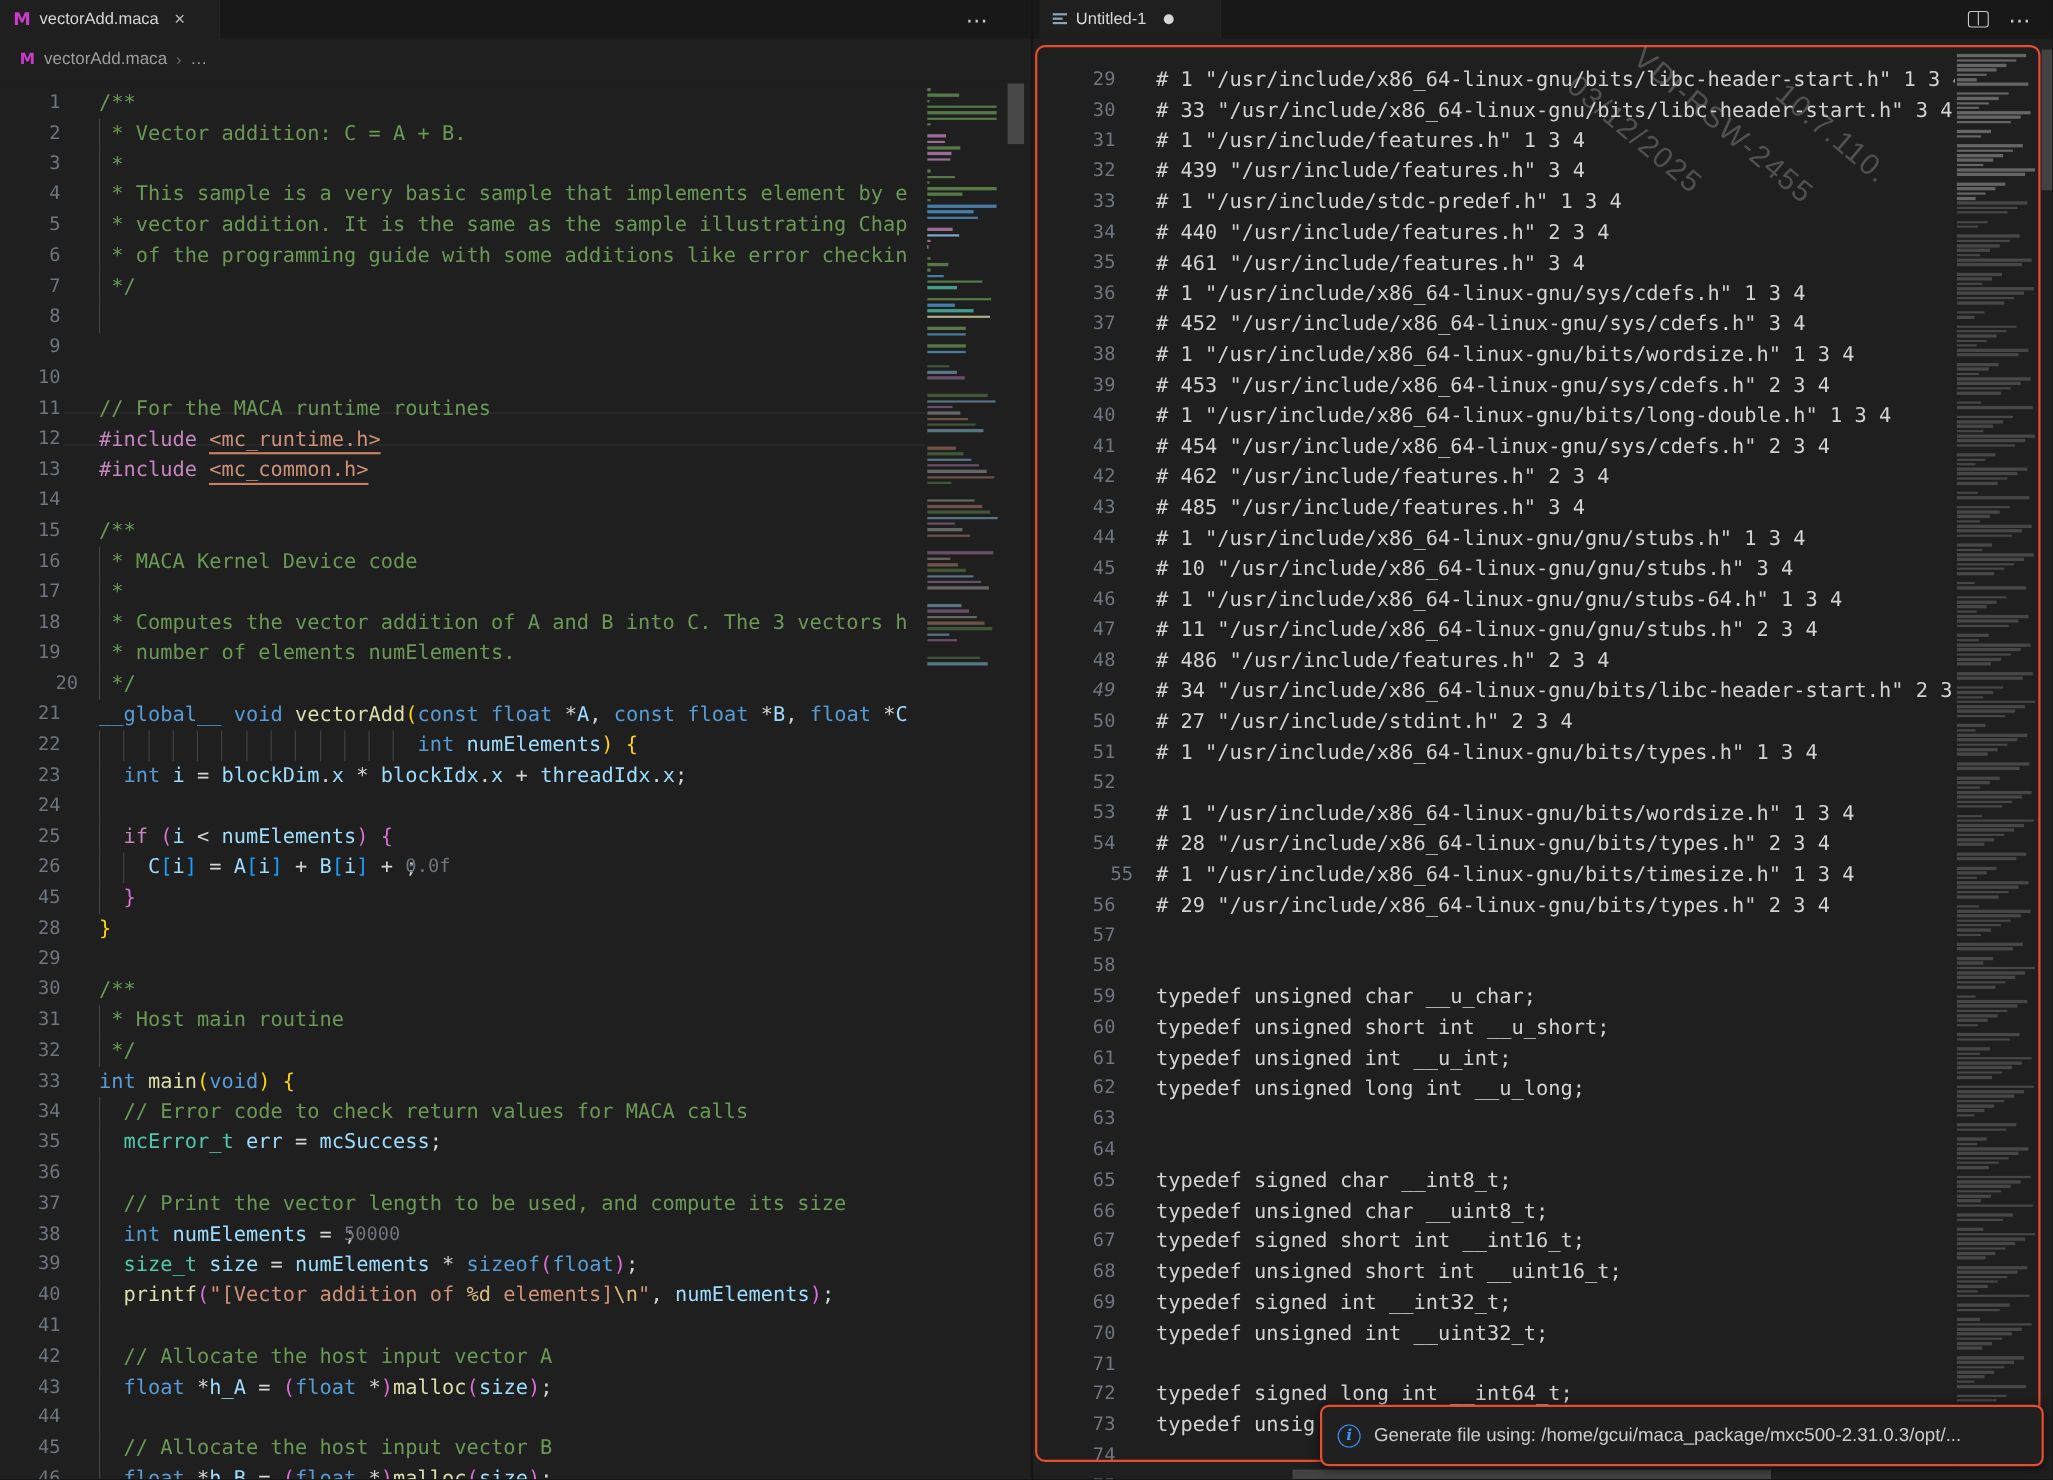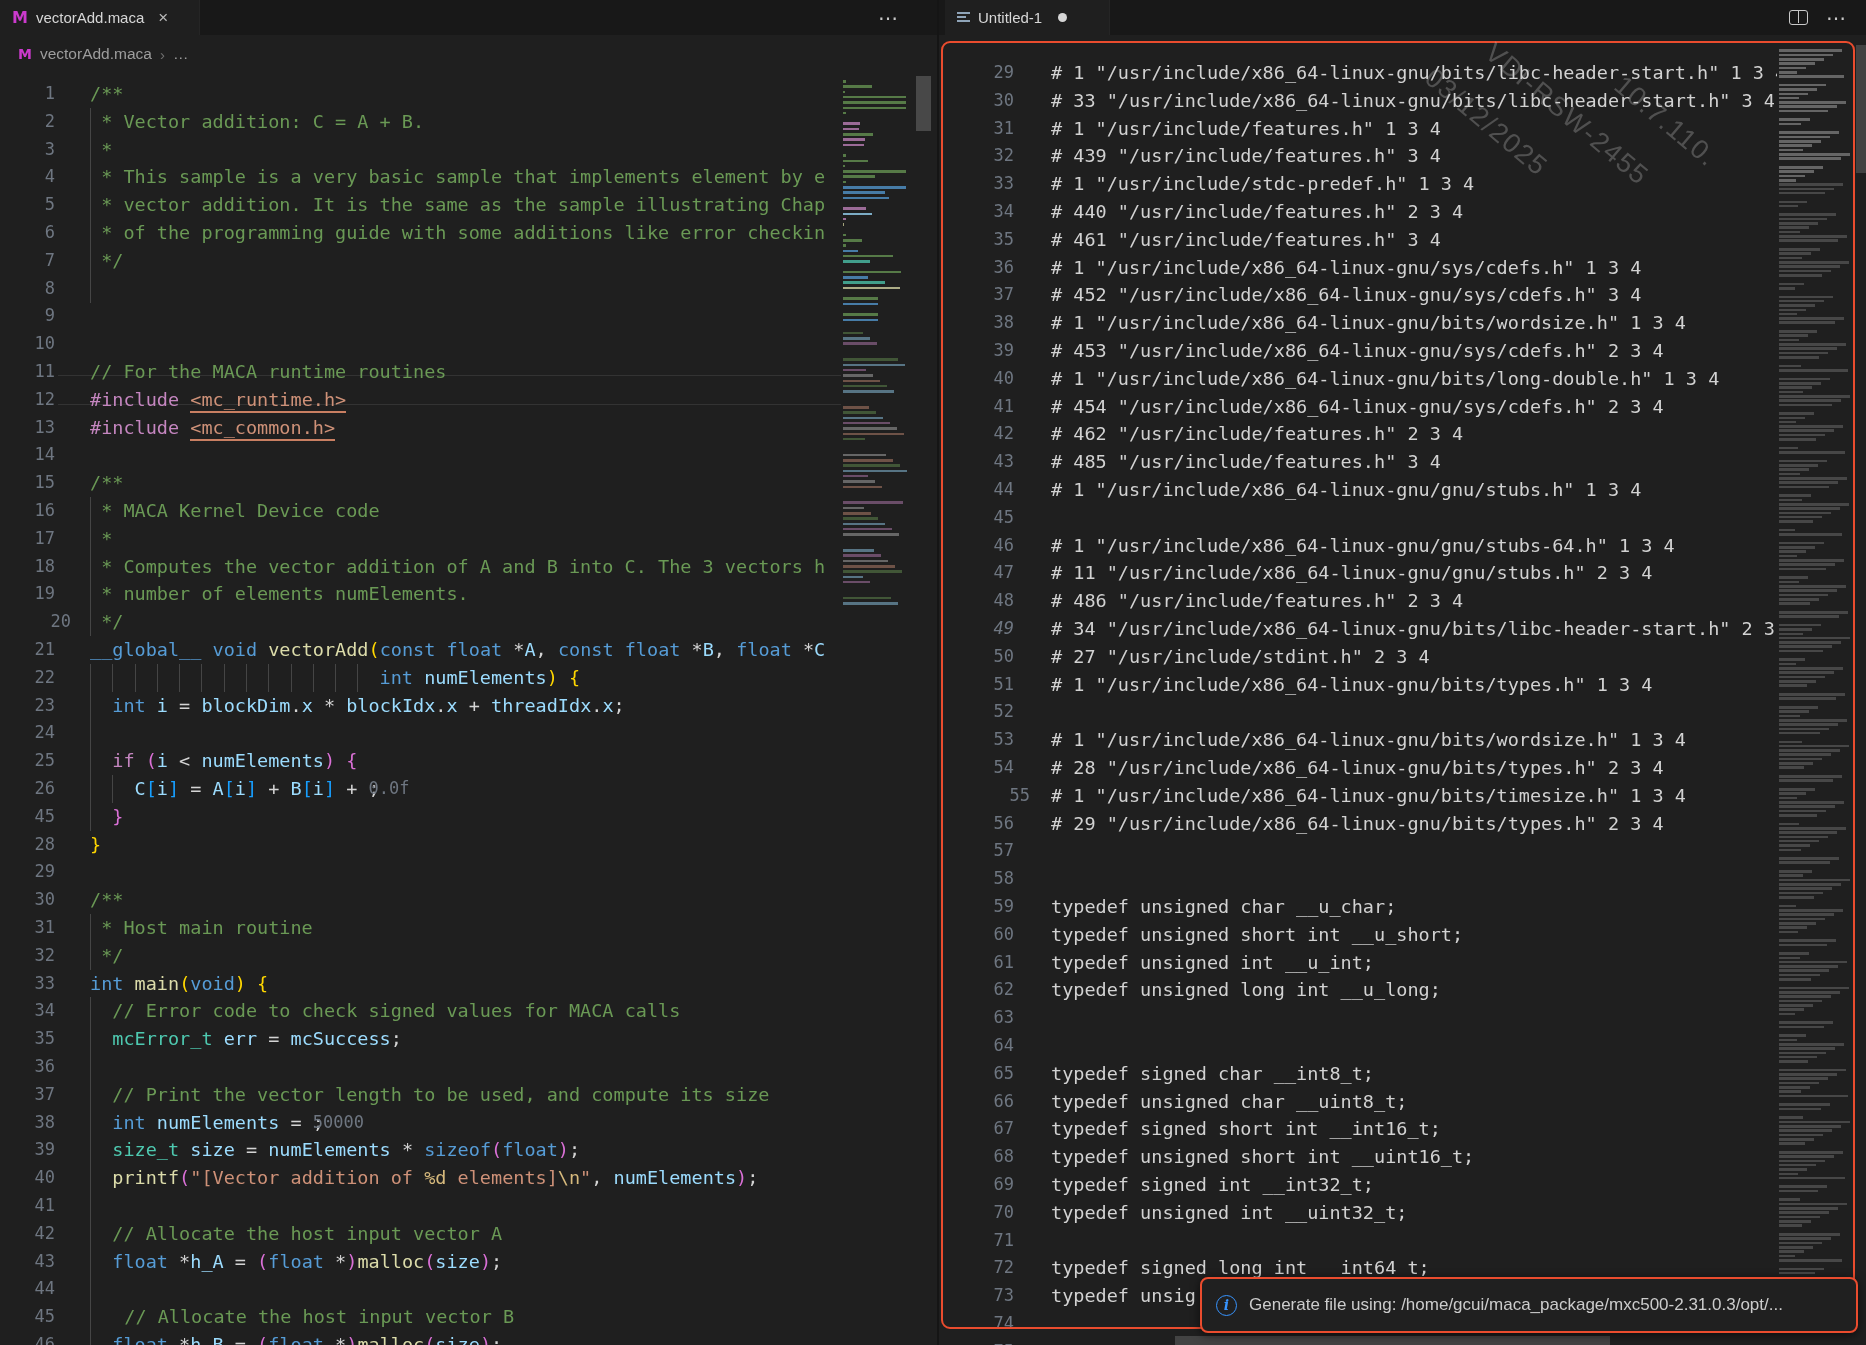--- a/index.html
+++ b/index.html
@@ -107,32 +107,32 @@
         <div class="code-line" style="top: 646.4px; width: 937px;"><span class="num" style="left: 0px; width: 55px;">24</span><div class="guide" style="left: 90px;"></div><span class="src" style="left: 90px; width: 751px;"></span></div>
         <div class="code-line" style="top: 674.2px; width: 937px;"><span class="num" style="left: 0px; width: 55px;">25</span><div class="guide" style="left: 90px;"></div><span class="src" style="left: 90px; width: 751px;"><span class="pl">  </span><span class="kw">if</span><span class="pl"> </span><span class="b2">(</span><span class="var">i</span><span class="pl"> &lt; </span><span class="var">numElements</span><span class="b2">)</span><span class="pl"> </span><span class="b2">{</span></span></div>
         <div class="code-line" style="top: 702px; width: 937px;"><span class="num" style="left: 0px; width: 55px;">26</span><div class="guide" style="left: 90px;"></div><div class="guide" style="left: 112.28px;"></div><span class="src" style="left: 90px; width: 751px;"><span class="pl">    </span><span class="var">C</span><span class="b3">[</span><span class="var">i</span><span class="b3">]</span><span class="pl"> = </span><span class="var">A</span><span class="b3">[</span><span class="var">i</span><span class="b3">]</span><span class="pl"> + </span><span class="var">B</span><span class="b3">[</span><span class="var">i</span><span class="b3">]</span><span class="pl"> + </span><span class="num">0.0f</span><span class="pl">;</span></span></div>
         <div class="code-line" style="top: 729.8px; width: 937px;"><span class="num" style="left: 0px; width: 55px;">45</span><div class="guide" style="left: 90px;"></div><span class="src" style="left: 90px; width: 751px;"><span class="pl">  </span><span class="b2">}</span></span></div>
         <div class="code-line" style="top: 757.6px; width: 937px;"><span class="num" style="left: 0px; width: 55px;">28</span><span class="src" style="left: 90px; width: 751px;"><span class="b1">}</span></span></div>
         <div class="code-line" style="top: 785.4px; width: 937px;"><span class="num" style="left: 0px; width: 55px;">29</span><span class="src" style="left: 90px; width: 751px;"></span></div>
         <div class="code-line" style="top: 813.2px; width: 937px;"><span class="num" style="left: 0px; width: 55px;">30</span><span class="src" style="left: 90px; width: 751px;"><span class="cm">/**</span></span></div>
         <div class="code-line" style="top: 841px; width: 937px;"><span class="num" style="left: 0px; width: 55px;">31</span><div class="guide" style="left: 90px;"></div><span class="src" style="left: 90px; width: 751px;"><span class="cm"> * Host main routine</span></span></div>
         <div class="code-line" style="top: 868.8px; width: 937px;"><span class="num" style="left: 0px; width: 55px;">32</span><div class="guide" style="left: 90px;"></div><span class="src" style="left: 90px; width: 751px;"><span class="cm"> */</span></span></div>
         <div class="code-line" style="top: 896.6px; width: 937px;"><span class="num" style="left: 0px; width: 55px;">33</span><span class="src" style="left: 90px; width: 751px;"><span class="ty">int</span><span class="pl"> </span><span class="fn">main</span><span class="b1">(</span><span class="ty">void</span><span class="b1">)</span><span class="pl"> </span><span class="b1">{</span></span></div>
-        <div class="code-line" style="top: 924.4px; width: 937px;"><span class="num" style="left: 0px; width: 55px;">34</span><div class="guide" style="left: 90px;"></div><span class="src" style="left: 90px; width: 751px;"><span class="pl">  </span><span class="cm">// Error code to check signed values for MACA calls</span></span></div>
+        <div class="code-line" style="top: 924.4px; width: 937px;"><span class="num" style="left: 0px; width: 55px;">34</span><div class="guide" style="left: 90px;"></div><span class="src" style="left: 90px; width: 751px;"><span class="pl">  </span><span class="cm">// Error code to check return values for MACA calls</span></span></div>
         <div class="code-line" style="top: 952.2px; width: 937px;"><span class="num" style="left: 0px; width: 55px;">35</span><div class="guide" style="left: 90px;"></div><span class="src" style="left: 90px; width: 751px;"><span class="pl">  </span><span class="tyg">mcError_t</span><span class="pl"> </span><span class="var">err</span><span class="pl"> = </span><span class="var">mcSuccess</span><span class="pl">;</span></span></div>
         <div class="code-line" style="top: 980px; width: 937px;"><span class="num" style="left: 0px; width: 55px;">36</span><div class="guide" style="left: 90px;"></div><span class="src" style="left: 90px; width: 751px;"></span></div>
         <div class="code-line" style="top: 1007.8px; width: 937px;"><span class="num" style="left: 0px; width: 55px;">37</span><div class="guide" style="left: 90px;"></div><span class="src" style="left: 90px; width: 751px;"><span class="pl">  </span><span class="cm">// Print the vector length to be used, and compute its size</span></span></div>
         <div class="code-line" style="top: 1035.6px; width: 937px;"><span class="num" style="left: 0px; width: 55px;">38</span><div class="guide" style="left: 90px;"></div><span class="src" style="left: 90px; width: 751px;"><span class="pl">  </span><span class="ty">int</span><span class="pl"> </span><span class="var">numElements</span><span class="pl"> = </span><span class="num">50000</span><span class="pl">;</span></span></div>
         <div class="code-line" style="top: 1063.4px; width: 937px;"><span class="num" style="left: 0px; width: 55px;">39</span><div class="guide" style="left: 90px;"></div><span class="src" style="left: 90px; width: 751px;"><span class="pl">  </span><span class="tyg">size_t</span><span class="pl"> </span><span class="var">size</span><span class="pl"> = </span><span class="var">numElements</span><span class="pl"> * </span><span class="ty">sizeof</span><span class="b2">(</span><span class="ty">float</span><span class="b2">)</span><span class="pl">;</span></span></div>
         <div class="code-line" style="top: 1091.2px; width: 937px;"><span class="num" style="left: 0px; width: 55px;">40</span><div class="guide" style="left: 90px;"></div><span class="src" style="left: 90px; width: 751px;"><span class="pl">  </span><span class="fn">printf</span><span class="b2">(</span><span class="str">"[Vector addition of </span><span class="esc">%d</span><span class="str"> elements]</span><span class="esc">\n</span><span class="str">"</span><span class="pl">, </span><span class="var">numElements</span><span class="b2">)</span><span class="pl">;</span></span></div>
         <div class="code-line" style="top: 1119px; width: 937px;"><span class="num" style="left: 0px; width: 55px;">41</span><div class="guide" style="left: 90px;"></div><span class="src" style="left: 90px; width: 751px;"></span></div>
         <div class="code-line" style="top: 1146.8px; width: 937px;"><span class="num" style="left: 0px; width: 55px;">42</span><div class="guide" style="left: 90px;"></div><span class="src" style="left: 90px; width: 751px;"><span class="pl">  </span><span class="cm">// Allocate the host input vector A</span></span></div>
         <div class="code-line" style="top: 1174.6px; width: 937px;"><span class="num" style="left: 0px; width: 55px;">43</span><div class="guide" style="left: 90px;"></div><span class="src" style="left: 90px; width: 751px;"><span class="pl">  </span><span class="ty">float</span><span class="pl"> *</span><span class="var">h_A</span><span class="pl"> = </span><span class="b2">(</span><span class="ty">float</span><span class="pl"> *</span><span class="b2">)</span><span class="fn">malloc</span><span class="b2">(</span><span class="var">size</span><span class="b2">)</span><span class="pl">;</span></span></div>
         <div class="code-line" style="top: 1202.4px; width: 937px;"><span class="num" style="left: 0px; width: 55px;">44</span><div class="guide" style="left: 90px;"></div><span class="src" style="left: 90px; width: 751px;"></span></div>
-        <div class="code-line" style="top: 1230.2px; width: 937px;"><span class="num" style="left: 0px; width: 55px;">45</span><div class="guide" style="left: 90px;"></div><span class="src" style="left: 90px; width: 751px; margin-left: 12px;"><span class="pl">  </span><span class="cm">// Allocate the host input vector B</span></span></div>
+        <div class="code-line" style="top: 1230.2px; width: 937px;"><span class="num" style="left: 0px; width: 55px;">45</span><div class="guide" style="left: 90px;"></div><span class="src" style="left: 90px; width: 751px;"><span class="pl">  </span><span class="cm">// Allocate the host input vector B</span></span></div>
         <div class="code-line" style="top: 1258px; width: 937px;"><span class="num" style="left: 0px; width: 55px;">46</span><div class="guide" style="left: 90px;"></div><span class="src" style="left: 90px; width: 751px;"><span class="pl">  </span><span class="ty">float</span><span class="pl"> *</span><span class="var">h_B</span><span class="pl"> = </span><span class="b2">(</span><span class="ty">float</span><span class="pl"> *</span><span class="b2">)</span><span class="fn">malloc</span><span class="b2">(</span><span class="var">size</span><span class="b2">)</span><span class="pl">;</span></span></div>
       </div>
     <div id="left-minimap-slider"></div>
     <div id="left-minimap">
         <div class="mini-row" style="top: 0px; left: 2px; width: 2.85px; background: rgb(106, 153, 85); opacity: 0.75;"></div>
         <div class="mini-row" style="top: 5.3px; left: 2px; width: 28.5px; background: rgb(106, 153, 85); opacity: 0.75;"></div>
         <div class="mini-row" style="top: 10.6px; left: 2px; width: 1.9px; background: rgb(106, 153, 85); opacity: 0.75;"></div>
         <div class="mini-row" style="top: 15.9px; left: 2px; width: 62.7px; background: rgb(106, 153, 85); opacity: 0.75;"></div>
         <div class="mini-row" style="top: 21.2px; left: 2px; width: 62.7px; background: rgb(106, 153, 85); opacity: 0.75;"></div>
         <div class="mini-row" style="top: 26.5px; left: 2px; width: 62.7px; background: rgb(106, 153, 85); opacity: 0.75;"></div>
@@ -224,21 +224,21 @@
         <div class="code-line" style="top: 190.8px; width: 927px;"><span class="num" style="left: 0px; width: 75px;">35</span><span class="src" style="left: 112px; width: 727px; color: rgb(210, 210, 210);"># 461 "/usr/include/features.h" 3 4</span></div>
         <div class="code-line" style="top: 218.6px; width: 927px;"><span class="num" style="left: 0px; width: 75px;">36</span><span class="src" style="left: 112px; width: 727px; color: rgb(210, 210, 210);"># 1 "/usr/include/x86_64-linux-gnu/sys/cdefs.h" 1 3 4</span></div>
         <div class="code-line" style="top: 246.4px; width: 927px;"><span class="num" style="left: 0px; width: 75px;">37</span><span class="src" style="left: 112px; width: 727px; color: rgb(210, 210, 210);"># 452 "/usr/include/x86_64-linux-gnu/sys/cdefs.h" 3 4</span></div>
         <div class="code-line" style="top: 274.2px; width: 927px;"><span class="num" style="left: 0px; width: 75px;">38</span><span class="src" style="left: 112px; width: 727px; color: rgb(210, 210, 210);"># 1 "/usr/include/x86_64-linux-gnu/bits/wordsize.h" 1 3 4</span></div>
         <div class="code-line" style="top: 302px; width: 927px;"><span class="num" style="left: 0px; width: 75px;">39</span><span class="src" style="left: 112px; width: 727px; color: rgb(210, 210, 210);"># 453 "/usr/include/x86_64-linux-gnu/sys/cdefs.h" 2 3 4</span></div>
         <div class="code-line" style="top: 329.8px; width: 927px;"><span class="num" style="left: 0px; width: 75px;">40</span><span class="src" style="left: 112px; width: 727px; color: rgb(210, 210, 210);"># 1 "/usr/include/x86_64-linux-gnu/bits/long-double.h" 1 3 4</span></div>
         <div class="code-line" style="top: 357.6px; width: 927px;"><span class="num" style="left: 0px; width: 75px;">41</span><span class="src" style="left: 112px; width: 727px; color: rgb(210, 210, 210);"># 454 "/usr/include/x86_64-linux-gnu/sys/cdefs.h" 2 3 4</span></div>
         <div class="code-line" style="top: 385.4px; width: 927px;"><span class="num" style="left: 0px; width: 75px;">42</span><span class="src" style="left: 112px; width: 727px; color: rgb(210, 210, 210);"># 462 "/usr/include/features.h" 2 3 4</span></div>
         <div class="code-line" style="top: 413.2px; width: 927px;"><span class="num" style="left: 0px; width: 75px;">43</span><span class="src" style="left: 112px; width: 727px; color: rgb(210, 210, 210);"># 485 "/usr/include/features.h" 3 4</span></div>
         <div class="code-line" style="top: 441px; width: 927px;"><span class="num" style="left: 0px; width: 75px;">44</span><span class="src" style="left: 112px; width: 727px; color: rgb(210, 210, 210);"># 1 "/usr/include/x86_64-linux-gnu/gnu/stubs.h" 1 3 4</span></div>
-        <div class="code-line" style="top: 468.8px; width: 927px;"><span class="num" style="left: 0px; width: 75px;">45</span></div>
+        <div class="code-line" style="top: 468.8px; width: 927px;"><span class="num" style="left: 0px; width: 75px;">45</span><span class="src" style="left: 112px; width: 727px; color: rgb(210, 210, 210);"># 10 "/usr/include/x86_64-linux-gnu/gnu/stubs.h" 3 4</span></div>
         <div class="code-line" style="top: 496.6px; width: 927px;"><span class="num" style="left: 0px; width: 75px;">46</span><span class="src" style="left: 112px; width: 727px; color: rgb(210, 210, 210);"># 1 "/usr/include/x86_64-linux-gnu/gnu/stubs-64.h" 1 3 4</span></div>
         <div class="code-line" style="top: 524.4px; width: 927px;"><span class="num" style="left: 0px; width: 75px;">47</span><span class="src" style="left: 112px; width: 727px; color: rgb(210, 210, 210);"># 11 "/usr/include/x86_64-linux-gnu/gnu/stubs.h" 2 3 4</span></div>
         <div class="code-line" style="top: 552.2px; width: 927px;"><span class="num" style="left: 0px; width: 75px;">48</span><span class="src" style="left: 112px; width: 727px; color: rgb(210, 210, 210);"># 486 "/usr/include/features.h" 2 3 4</span></div>
         <div class="code-line" style="top: 580px; width: 927px;"><span class="num" style="left: 0px; width: 75px; font-style: italic;">49</span><span class="src" style="left: 112px; width: 727px; color: rgb(210, 210, 210);"># 34 "/usr/include/x86_64-linux-gnu/bits/libc-header-start.h" 2 3 4</span></div>
         <div class="code-line" style="top: 607.8px; width: 927px;"><span class="num" style="left: 0px; width: 75px;">50</span><span class="src" style="left: 112px; width: 727px; color: rgb(210, 210, 210);"># 27 "/usr/include/stdint.h" 2 3 4</span></div>
         <div class="code-line" style="top: 635.6px; width: 927px;"><span class="num" style="left: 0px; width: 75px;">51</span><span class="src" style="left: 112px; width: 727px; color: rgb(210, 210, 210);"># 1 "/usr/include/x86_64-linux-gnu/bits/types.h" 1 3 4</span></div>
         <div class="code-line" style="top: 663.4px; width: 927px;"><span class="num" style="left: 0px; width: 75px;">52</span></div>
         <div class="code-line" style="top: 691.2px; width: 927px;"><span class="num" style="left: 0px; width: 75px;">53</span><span class="src" style="left: 112px; width: 727px; color: rgb(210, 210, 210);"># 1 "/usr/include/x86_64-linux-gnu/bits/wordsize.h" 1 3 4</span></div>
         <div class="code-line" style="top: 719px; width: 927px;"><span class="num" style="left: 0px; width: 75px;">54</span><span class="src" style="left: 112px; width: 727px; color: rgb(210, 210, 210);"># 28 "/usr/include/x86_64-linux-gnu/bits/types.h" 2 3 4</span></div>
         <div class="code-line" style="top: 746.8px; width: 927px;"><span class="num" style="left: 16px; width: 75px;">55</span><span class="src" style="left: 112px; width: 727px; color: rgb(210, 210, 210);"># 1 "/usr/include/x86_64-linux-gnu/bits/timesize.h" 1 3 4</span></div>

